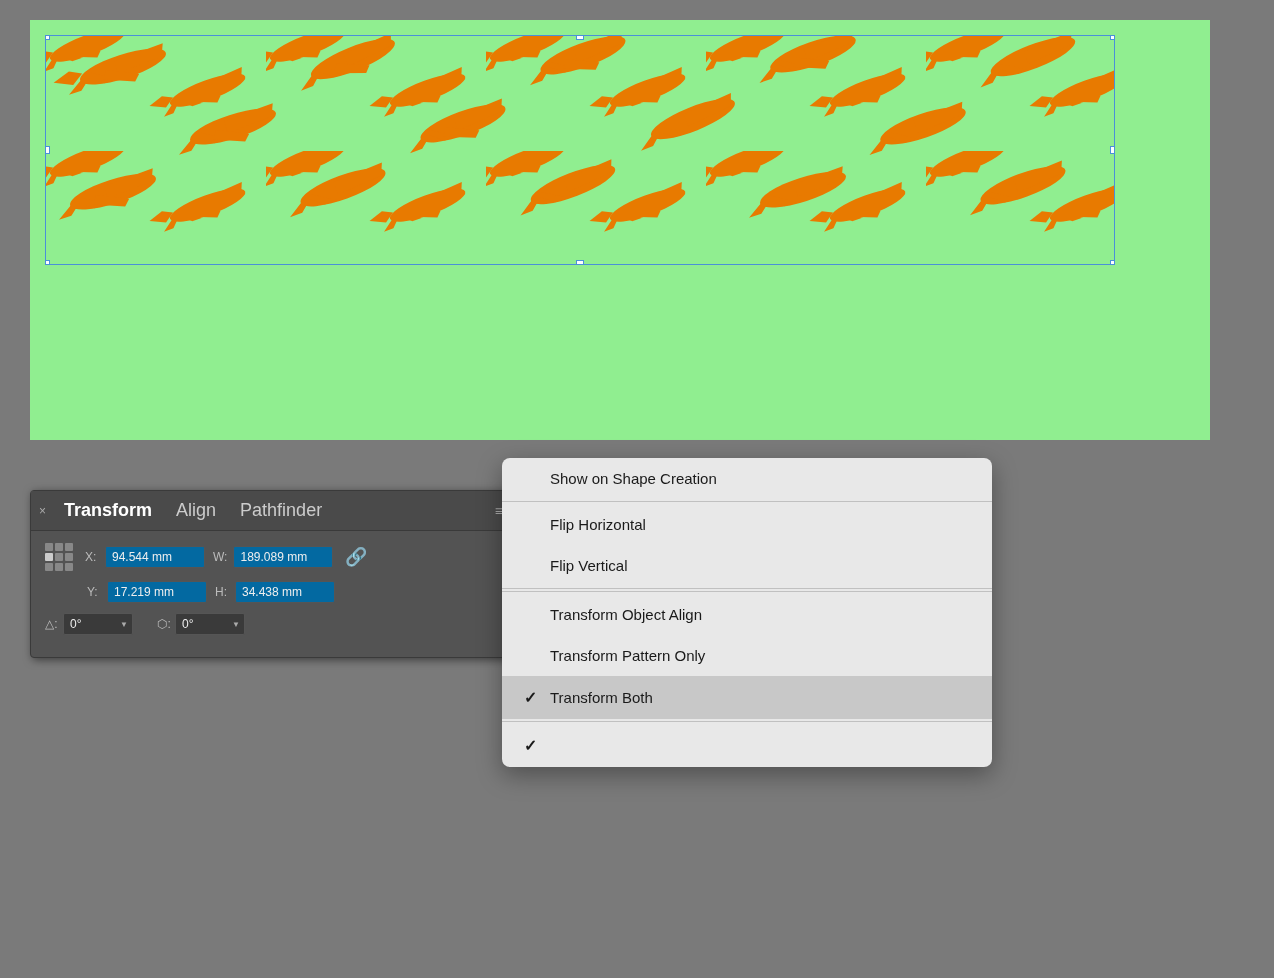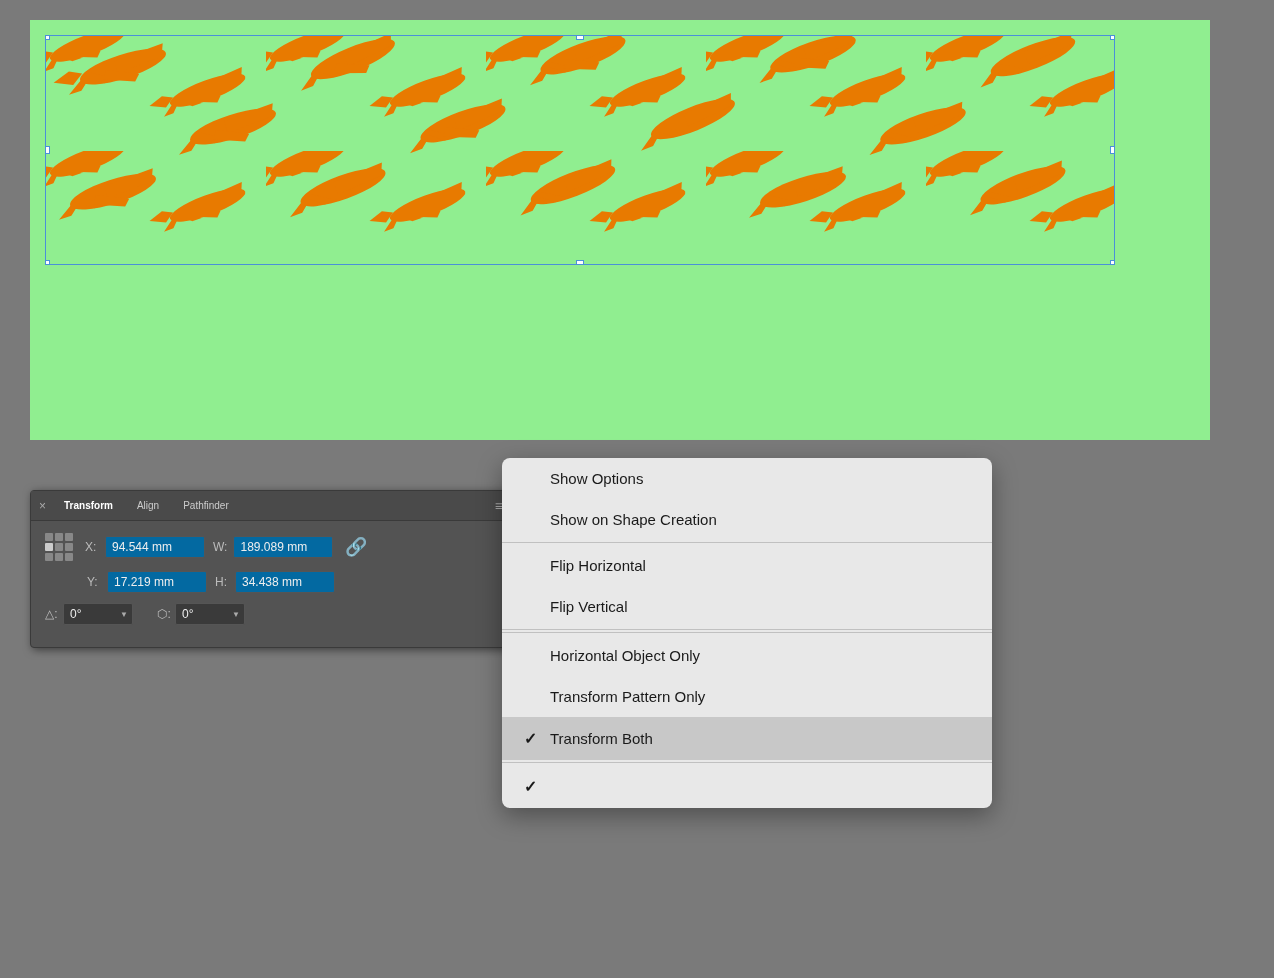--- a/index.html
+++ b/index.html
@@ -98,21 +98,21 @@
 
     .panel-tabs {
       display: flex;
       align-items: center;
       gap: 4px;
       flex: 1;
     }
 
     .panel-tab {
       padding: 3px 10px;
-      font-size: 10px;
+      font-size: 18px;
       color: #ccc;
       cursor: pointer;
       border-radius: 3px;
     }
 
     .panel-tab.active {
       color: white;
       font-weight: bold;
     }
 
@@ -454,40 +454,36 @@
           <span class="select-arrow">▼</span>
         </div>
       </div>
     </div>
   </div>
 </div>
 
 <div class="context-menu">
   <div class="menu-item">
     <span class="check-mark"></span>
-    <span class="menu-item-text">Show Options</span>
-  </div>
-  <div class="menu-item">
-    <span class="check-mark"></span>
     <span class="menu-item-text">Show on Shape Creation</span>
   </div>
   <div class="menu-separator"></div>
   <div class="menu-item">
     <span class="check-mark"></span>
     <span class="menu-item-text">Flip Horizontal</span>
   </div>
   <div class="menu-item">
     <span class="check-mark"></span>
     <span class="menu-item-text">Flip Vertical</span>
   </div>
   <div class="menu-separator"></div>
   <div class="menu-separator"></div>
   <div class="menu-item">
     <span class="check-mark"></span>
-    <span class="menu-item-text">Horizontal Object Only</span>
+    <span class="menu-item-text">Transform Object Align</span>
   </div>
   <div class="menu-item">
     <span class="check-mark"></span>
     <span class="menu-item-text">Transform Pattern Only</span>
   </div>
   <div class="menu-item checked" style="background-color:#c8c8c8;">
     <span class="check-mark">✓</span>
     <span class="menu-item-text">Transform Both</span>
   </div>
   <div class="menu-separator"></div>

